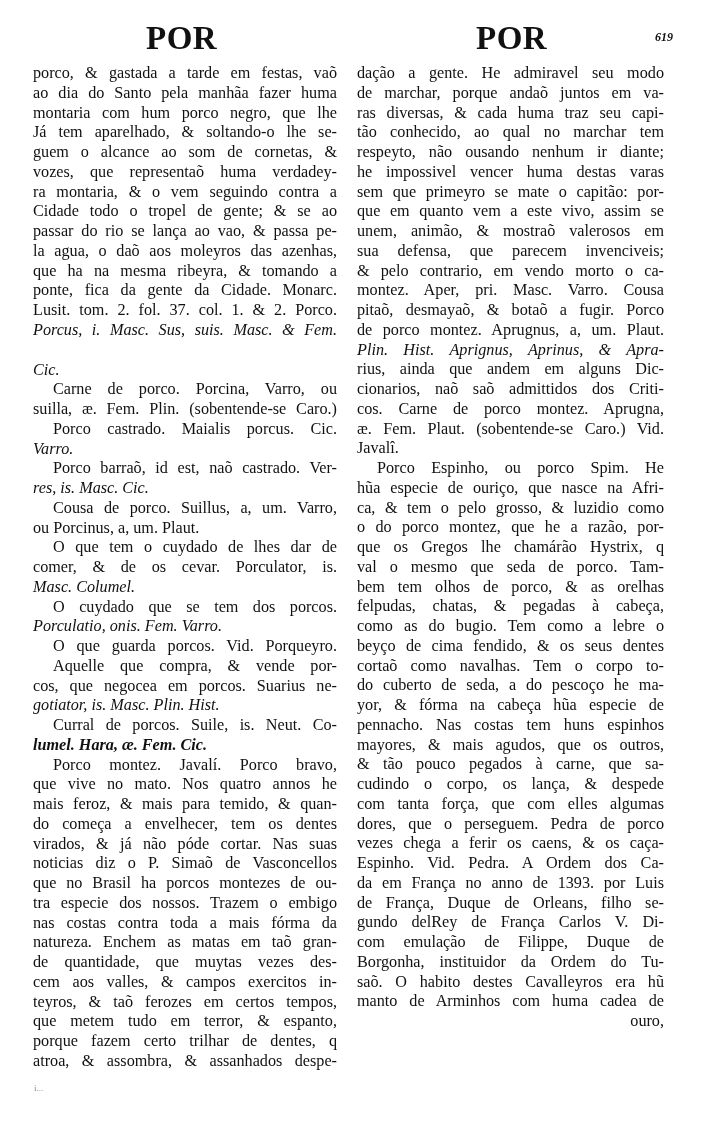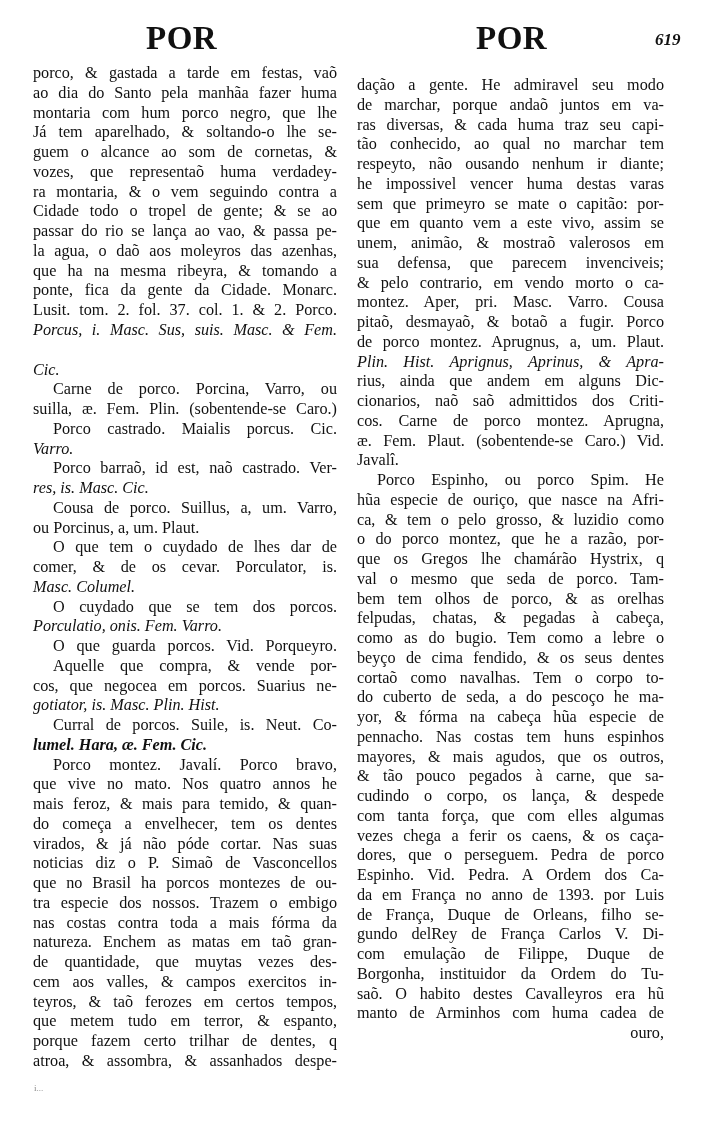--- a/index.html
+++ b/index.html
@@ -1,24 +1,24 @@
 <!DOCTYPE html>
 <html><head>
 <meta charset="utf-8">
 <style>
   html, body { margin: 0; padding: 0; background: #ffffff; }
   body { width: 709px; height: 1126px; position: relative; overflow: hidden;
          font-family: "Liberation Serif", "DejaVu Serif", serif; color: #111; }
   .running-head { position: absolute; top: 20px; font-size: 33px; font-weight: bold; letter-spacing: 0.5px; }
   #head-left { left: 146px; }
   #head-right { left: 476px; }
-  #page-number { position: absolute; top: 30px; left: 655px; font-size: 17px; font-weight: bold; font-style: italic; }
+  #page-number { position: absolute; top: 30px; left: 655px; font-size: 12px; font-weight: bold; font-style: italic; }
   .column { position: absolute; top: 64px; width: 304px; }
   #col-left { left: 33px; }
-  #col-right { left: 357px; width: 307px; margin-top: 12px; }
+  #col-right { left: 357px; width: 307px; }
   .line { height: 19.75px; line-height: 19.75px; font-size: 16.2px; white-space: nowrap;
           text-align: justify; text-align-last: justify; overflow: visible; }
   .line.indent { padding-left: 20px; }
   .line.short { text-align-last: left; }
   .line.right { text-align: right; text-align-last: right; }
   #catchword { position: absolute; left: 34px; top: 1083px; font-size: 9px; color: #888; }
 </style>
 </head>
 <body>
 
@@ -110,22 +110,22 @@
     <div class="line">como as do bugio. Tem como a lebre o</div>
     <div class="line">beyço de cima fendido, &amp; os seus dentes</div>
     <div class="line">cortaõ como navalhas. Tem o corpo to-</div>
     <div class="line">do cuberto de seda, a do pescoço he ma-</div>
     <div class="line">yor, &amp; fórma na cabeça hũa especie de</div>
     <div class="line">pennacho. Nas costas tem huns espinhos</div>
     <div class="line">mayores, &amp; mais agudos, que os outros,</div>
     <div class="line">&amp; tão pouco pegados à carne, que sa-</div>
     <div class="line">cudindo o corpo, os lança, &amp; despede</div>
     <div class="line">com tanta força, que com elles algumas</div>
+    <div class="line">dores, que o perseguem. Pedra de porco</div>
     <div class="line">vezes chega a ferir os caens, &amp; os caça-</div>
-    <div class="line">dores, que o perseguem. Pedra de porco</div>
     <div class="line">Espinho. Vid. Pedra. A Ordem dos Ca-</div>
     <div class="line">da em França no anno de 1393. por Luis</div>
     <div class="line">de França, Duque de Orleans, filho se-</div>
     <div class="line">gundo delRey de França Carlos V. Di-</div>
     <div class="line">com emulação de Filippe, Duque de</div>
     <div class="line">Borgonha, instituidor da Ordem do Tu-</div>
     <div class="line">saõ. O habito destes Cavalleyros era hũ</div>
     <div class="line">manto de Arminhos com huma cadea de</div>
     <div class="line right">ouro,</div>
   </div>

